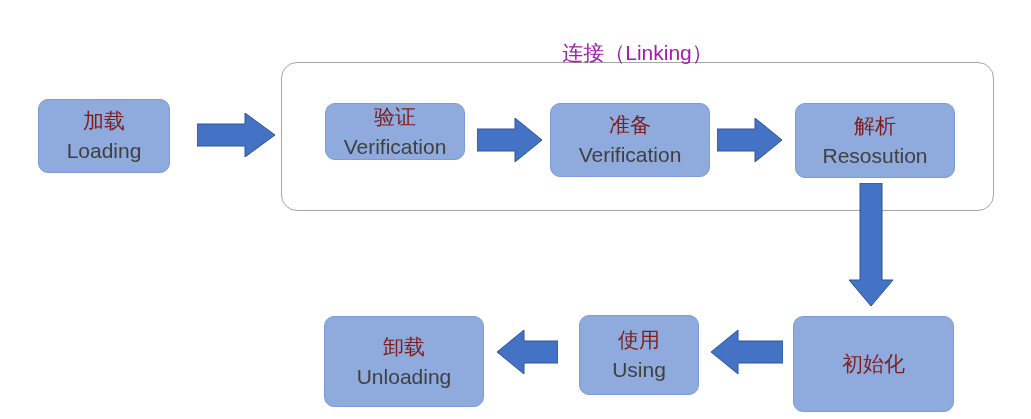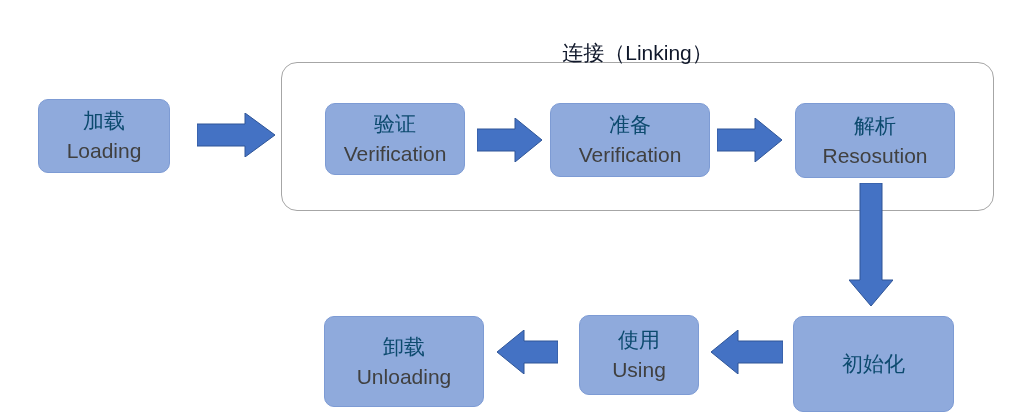--- a/index.html
+++ b/index.html
@@ -21,43 +21,43 @@
     background: transparent;
     z-index: 1;
   }
   .group-title {
     position: absolute;
     left: 281px; top: 38px;
     width: 713px;
     text-align: center;
     font-size: 21px;
     line-height: 30px;
-    color: #0f172a;
+    color: #a21caf;
     z-index: 2;
     white-space: nowrap;
   }
   .node {
     position: absolute;
     background: var(--box_fill, #8FAADC);
     border: 1px solid var(--box_border, #7D9BD4);
     border-radius: 10px;
     box-sizing: border-box;
     display: flex;
     flex-direction: column;
     align-items: center;
     justify-content: center;
     text-align: center;
     color: var(--text, #404040);
     font-size: 21px;
     line-height: 30px;
     z-index: 3;
   }
-  .node .zh { color: #0c4a6e; }
+  .node .zh { color: #7f1d1d; }
   #node-loading        { left: 38px;  top: 99px;  width: 132px; height: 74px; }
-  #node-verification   { left: 325px; top: 103px; width: 140px; height: 72px; text-align: right; }
+  #node-verification   { left: 325px; top: 103px; width: 140px; height: 57px; text-align: right; }
   #node-preparation    { left: 550px; top: 103px; width: 160px; height: 74px; text-align: right; }
   #node-resolution     { left: 795px; top: 103px; width: 160px; height: 75px; }
   #node-initialization { left: 793px; top: 316px; width: 161px; height: 96px; }
   #node-using          { left: 579px; top: 315px; width: 120px; height: 80px; }
   #node-unloading      { left: 324px; top: 316px; width: 160px; height: 91px; }
   .arrow { position: absolute; z-index: 4; }
   #arrow-1 { left: 197px; top: 113px; }
   #arrow-2 { left: 477px; top: 118px; }
   #arrow-3 { left: 717px; top: 118px; }
   #arrow-down { left: 849px; top: 183px; }

